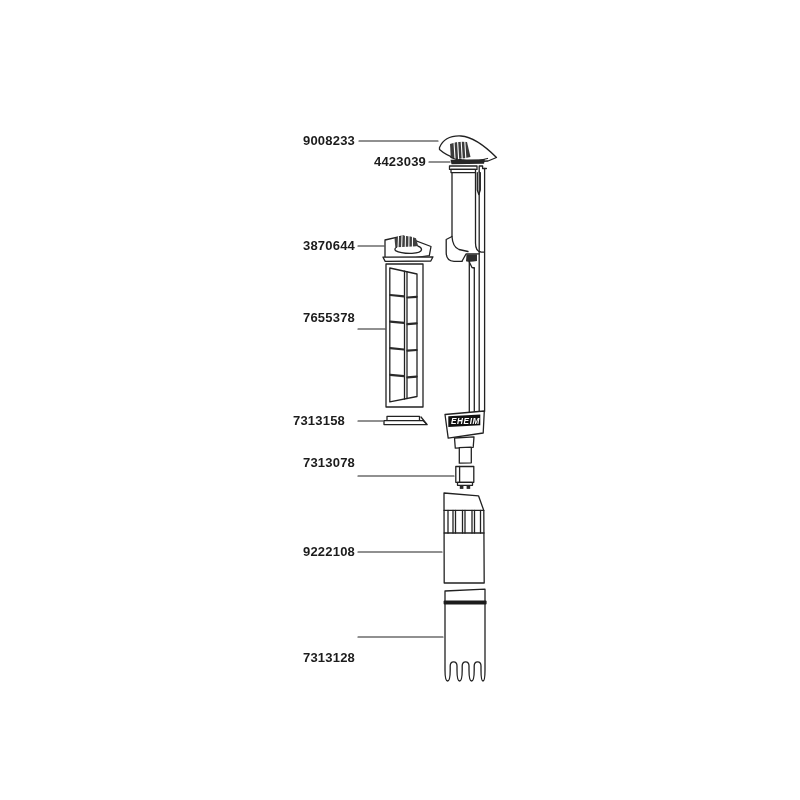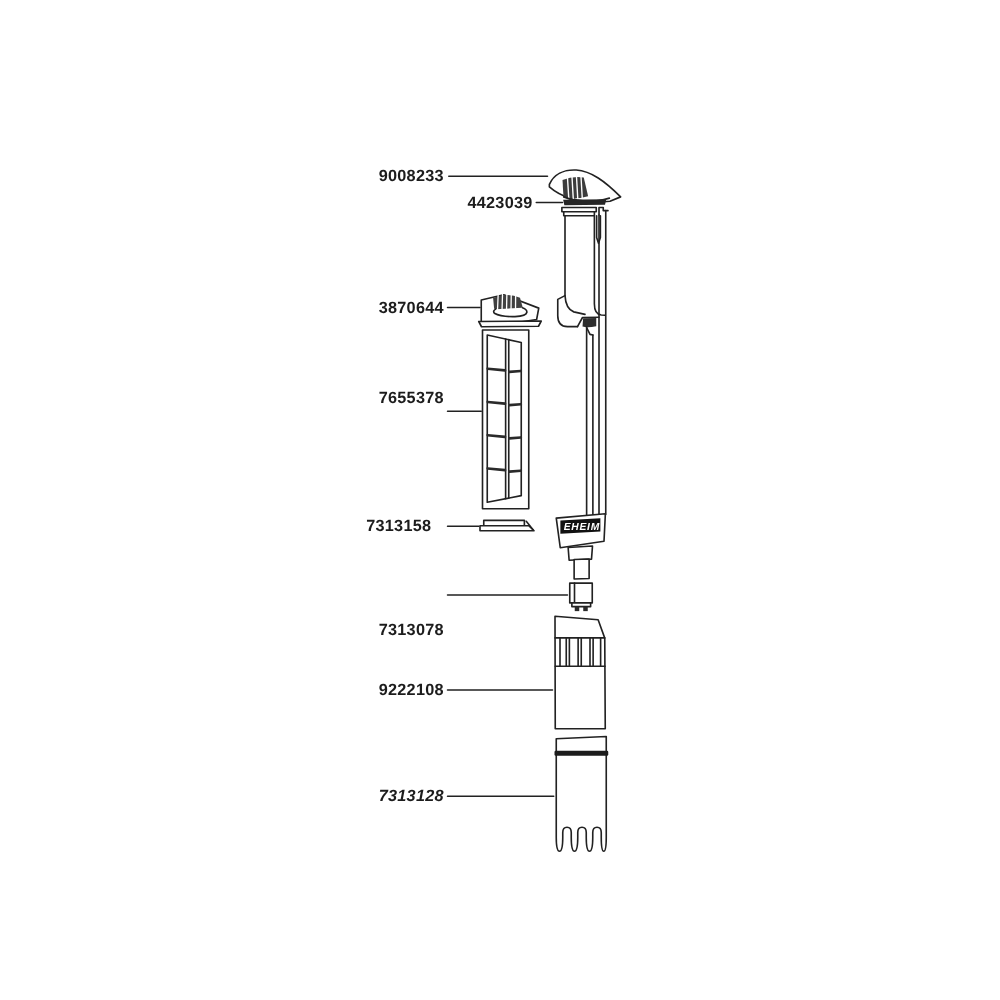--- a/index.html
+++ b/index.html
@@ -137,17 +137,17 @@
       </g>
 
     </g>
   </svg>
 
   <div class="part-label" style="left:295px;top:133px;">9008233</div>
   <div class="part-label" style="left:366px;top:154px;">4423039</div>
   <div class="part-label" style="left:295px;top:238px;">3870644</div>
   <div class="part-label" style="left:295px;top:310px;">7655378</div>
   <div class="part-label" style="left:285px;top:413px;">7313158</div>
-  <div class="part-label" style="left:295px;top:496px;">7313078</div>
+  <div class="part-label" style="left:295px;top:455px;">7313078</div>
   <div class="part-label" style="left:295px;top:544px;">9222108</div>
-  <div class="part-label" style="left:295px;top:629px;font-style:italic;">7313128</div>
+  <div class="part-label" style="left:295px;top:650px;">7313128</div>
 
 </div>
 
 </body></html>

